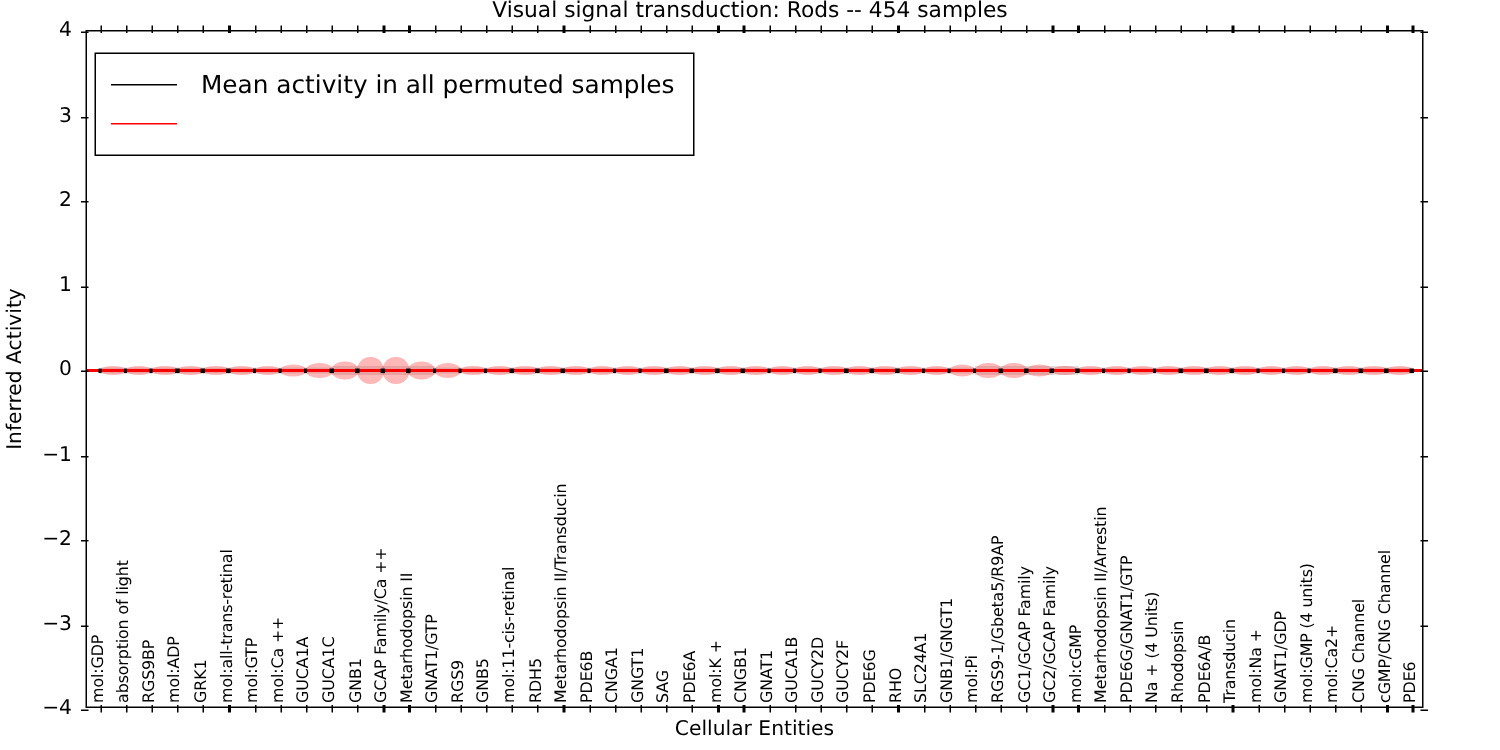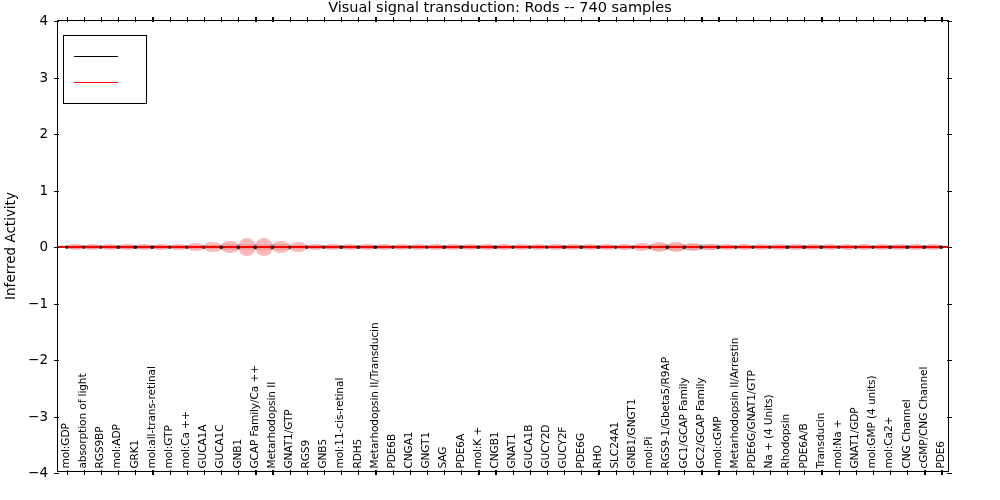--- a/index.html
+++ b/index.html
@@ -50,21 +50,21 @@
   .legline{width:44px;height:0;border-top:1.7px solid #000;margin-right:16px;
            flex:0 0 44px;}
   .legline.red{border-top-color:#ff0000;}
   .legtxt{font-size:16.5px;white-space:nowrap;}
 </style>
 </head>
 <body>
 
 <div id="fig">
 
-  <div id="title">Visual signal transduction: Rods -- 740 samples</div>
+  <div id="title">Visual signal transduction: Rods -- 454 samples</div>
 
   <div id="plot">
     <div id="databand">
         <div class="permband" style="left: 8.57692px; width: 17.7538px; top: 223.74px; height: 4.52px;"></div>
         <div class="permband" style="left: 25.7308px; width: 17.7538px; top: 223.74px; height: 4.52px;"></div>
         <div class="permband" style="left: 42.8846px; width: 17.7538px; top: 223.74px; height: 4.52px;"></div>
         <div class="permband" style="left: 60.0385px; width: 17.7538px; top: 223.74px; height: 4.52px;"></div>
         <div class="permband" style="left: 77.1923px; width: 17.7538px; top: 223.74px; height: 4.52px;"></div>
         <div class="permband" style="left: 94.3462px; width: 17.7538px; top: 223.74px; height: 4.52px;"></div>
         <div class="permband" style="left: 111.5px; width: 17.7538px; top: 223.74px; height: 4.52px;"></div>
@@ -397,27 +397,29 @@
         <div class="xlab" style="left: 853.515px;">CNG Channel</div>
         <div class="xlab" style="left: 870.669px;">cGMP/CNG Channel</div>
         <div class="xlab" style="left: 887.823px;">PDE6</div>
       </div>
 
     <div id="ylabel">Inferred Activity</div>
 
     <div id="legend">
       <div class="legrow">
         <span class="legline"></span>
+        <span class="legtxt">Mean activity in all permuted samples</span>
       </div>
       <div class="legrow">
         <span class="legline red"></span>
       </div>
     </div>
   </div>
 
+  <div id="xlabel">Cellular Entities</div>
   <div id="ytick-labels">
       <div class="ytick" style="top: 20px; right: 952px;">4</div>
       <div class="ytick" style="top: 76.5px; right: 952px;">3</div>
       <div class="ytick" style="top: 133px; right: 952px;">2</div>
       <div class="ytick" style="top: 189.5px; right: 952px;">1</div>
       <div class="ytick" style="top: 246px; right: 952px;">0</div>
       <div class="ytick" style="top: 302.5px; right: 952px;">−1</div>
       <div class="ytick" style="top: 359px; right: 952px;">−2</div>
       <div class="ytick" style="top: 415.5px; right: 952px;">−3</div>
       <div class="ytick" style="top: 472px; right: 952px;">−4</div>

